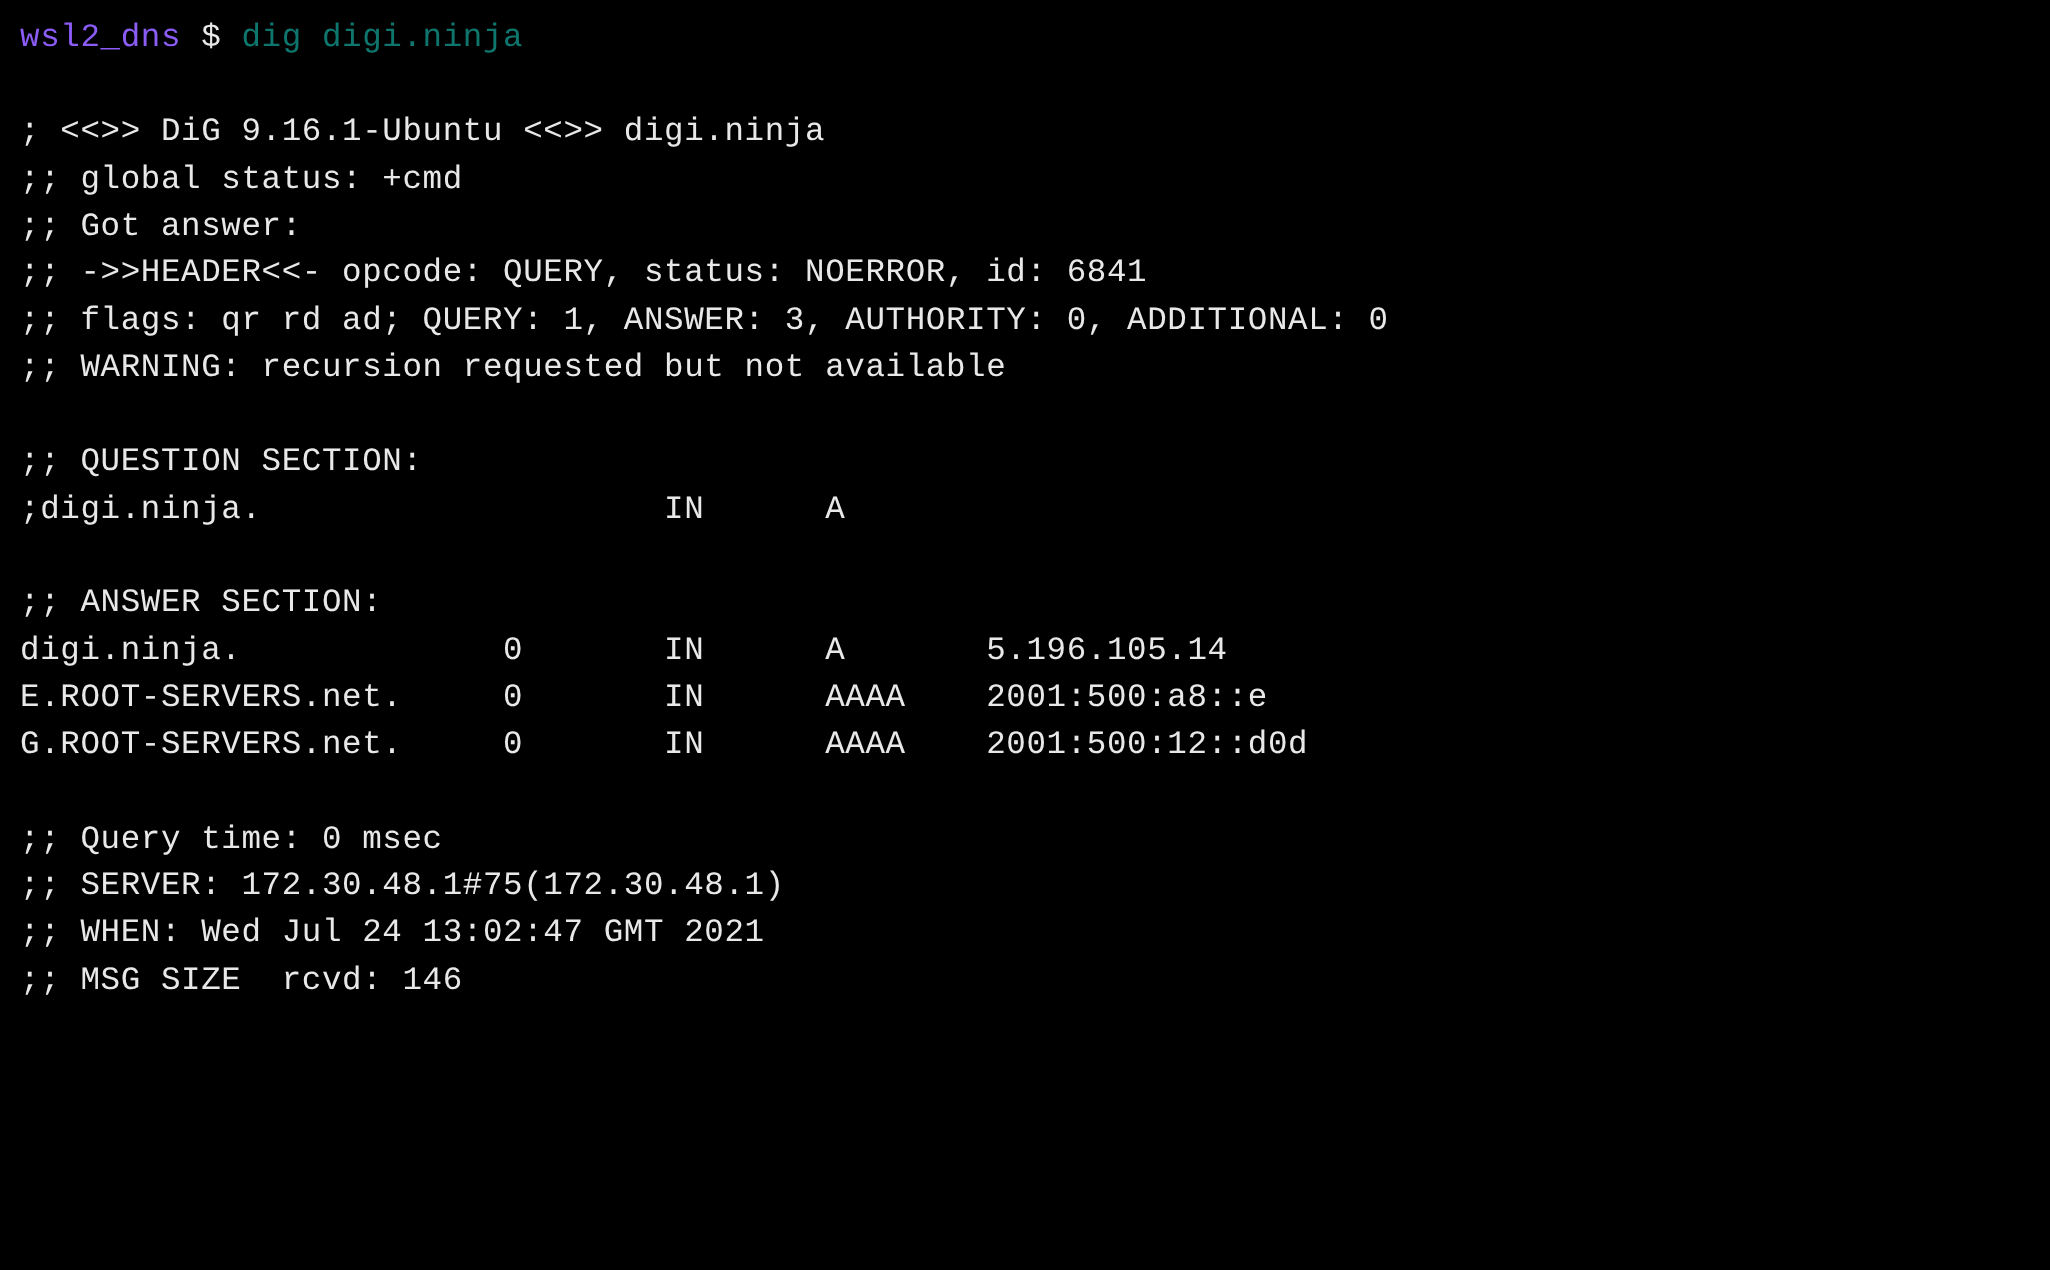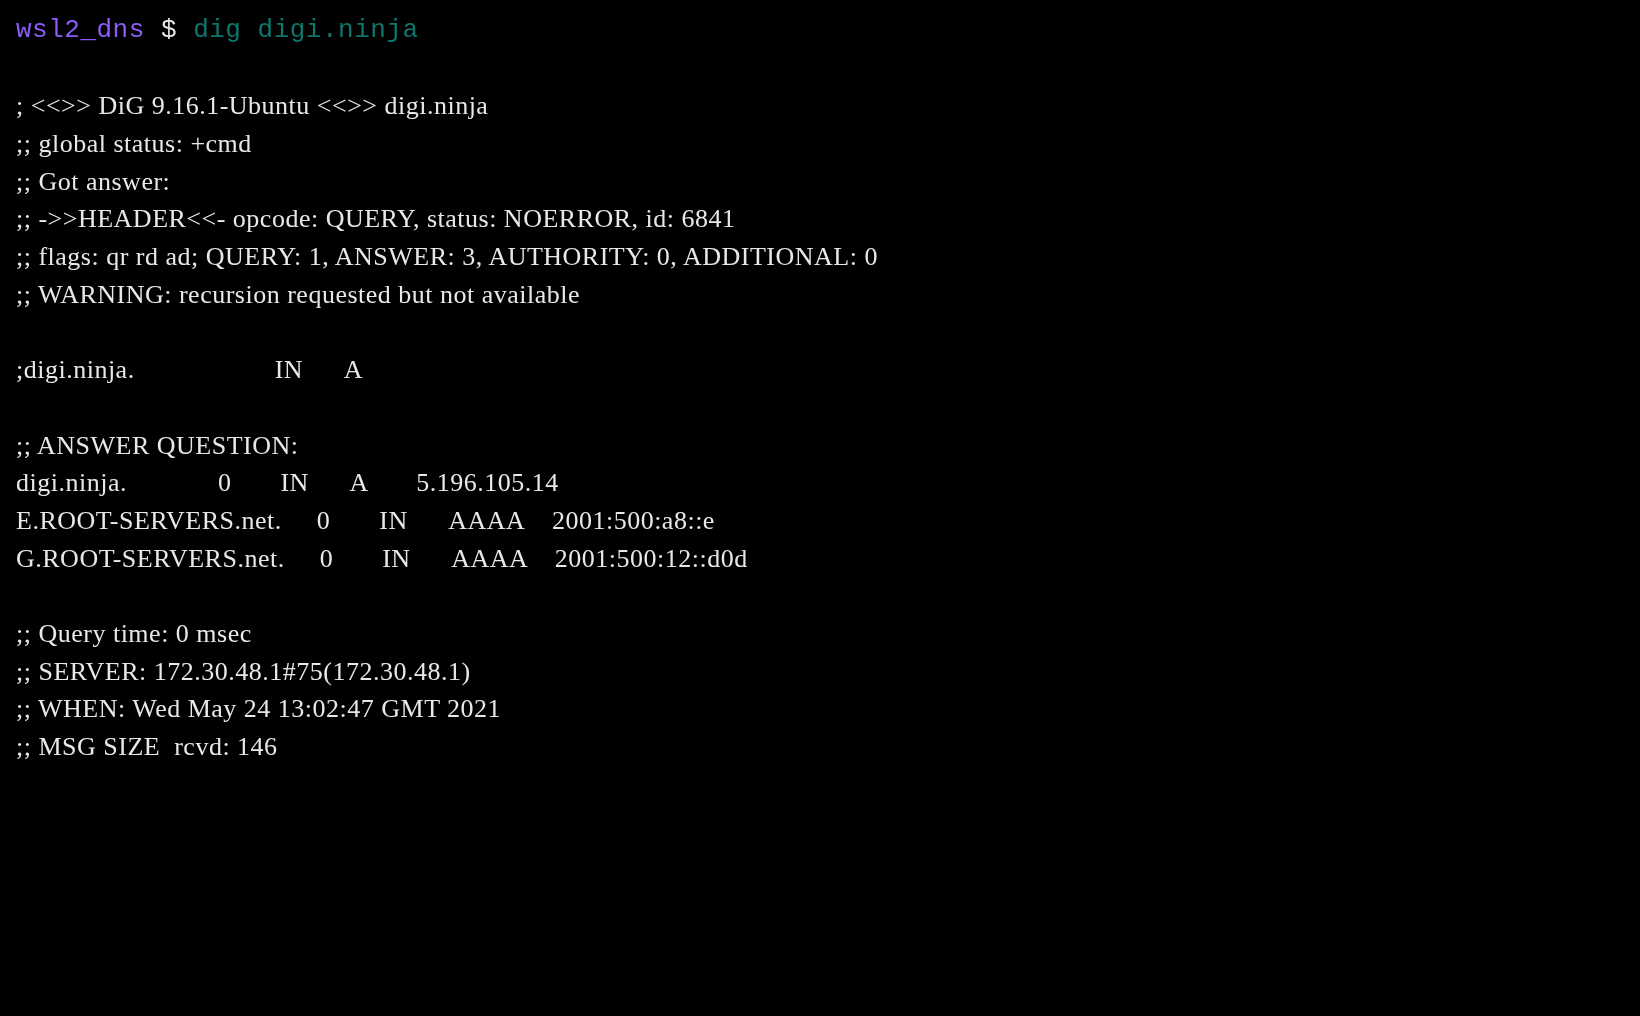--- a/index.html
+++ b/index.html
@@ -26,43 +26,43 @@
     }
     .dollar {
       color: #e8e8e8;
     }
     .command {
       color: #0f766e;
     }
     .output {
       color: #e8e8e8;
       white-space: pre;
-      font-family: Liberation Serif, serif;
     }
     .blank {
       height: 1.45em;
     }
   </style>
 </head>
 <body>
 
 <div class="terminal">
   <div class="prompt-line"><span class="hostname">wsl2_dns</span><span class="dollar"> $ </span><span class="command">dig digi.ninja</span></div>
   <div class="blank"></div>
   <div class="output">; &lt;&lt;&gt;&gt; DiG 9.16.1-Ubuntu &lt;&lt;&gt;&gt; digi.ninja</div>
   <div class="output">;; global status: +cmd</div>
   <div class="output">;; Got answer:</div>
   <div class="output">;; -&gt;&gt;HEADER&lt;&lt;- opcode: QUERY, status: NOERROR, id: 6841</div>
   <div class="output">;; flags: qr rd ad; QUERY: 1, ANSWER: 3, AUTHORITY: 0, ADDITIONAL: 0</div>
   <div class="output">;; WARNING: recursion requested but not available</div>
   <div class="blank"></div>
+  <div class="output">;; QUESTION SECTION:</div>
   <div class="output">;digi.ninja.                    IN      A</div>
   <div class="blank"></div>
-  <div class="output">;; ANSWER QUESTION:</div>
+  <div class="output">;; ANSWER SECTION:</div>
   <div class="output">digi.ninja.             0       IN      A       5.196.105.14</div>
   <div class="output">E.ROOT-SERVERS.net.     0       IN      AAAA    2001:500:a8::e</div>
   <div class="output">G.ROOT-SERVERS.net.     0       IN      AAAA    2001:500:12::d0d</div>
   <div class="blank"></div>
   <div class="output">;; Query time: 0 msec</div>
   <div class="output">;; SERVER: 172.30.48.1#75(172.30.48.1)</div>
-  <div class="output">;; WHEN: Wed May 24 13:02:47 GMT 2021</div>
+  <div class="output">;; WHEN: Wed Jul 24 13:02:47 GMT 2021</div>
   <div class="output">;; MSG SIZE  rcvd: 146</div>
 </div>
 
 </body></html>

